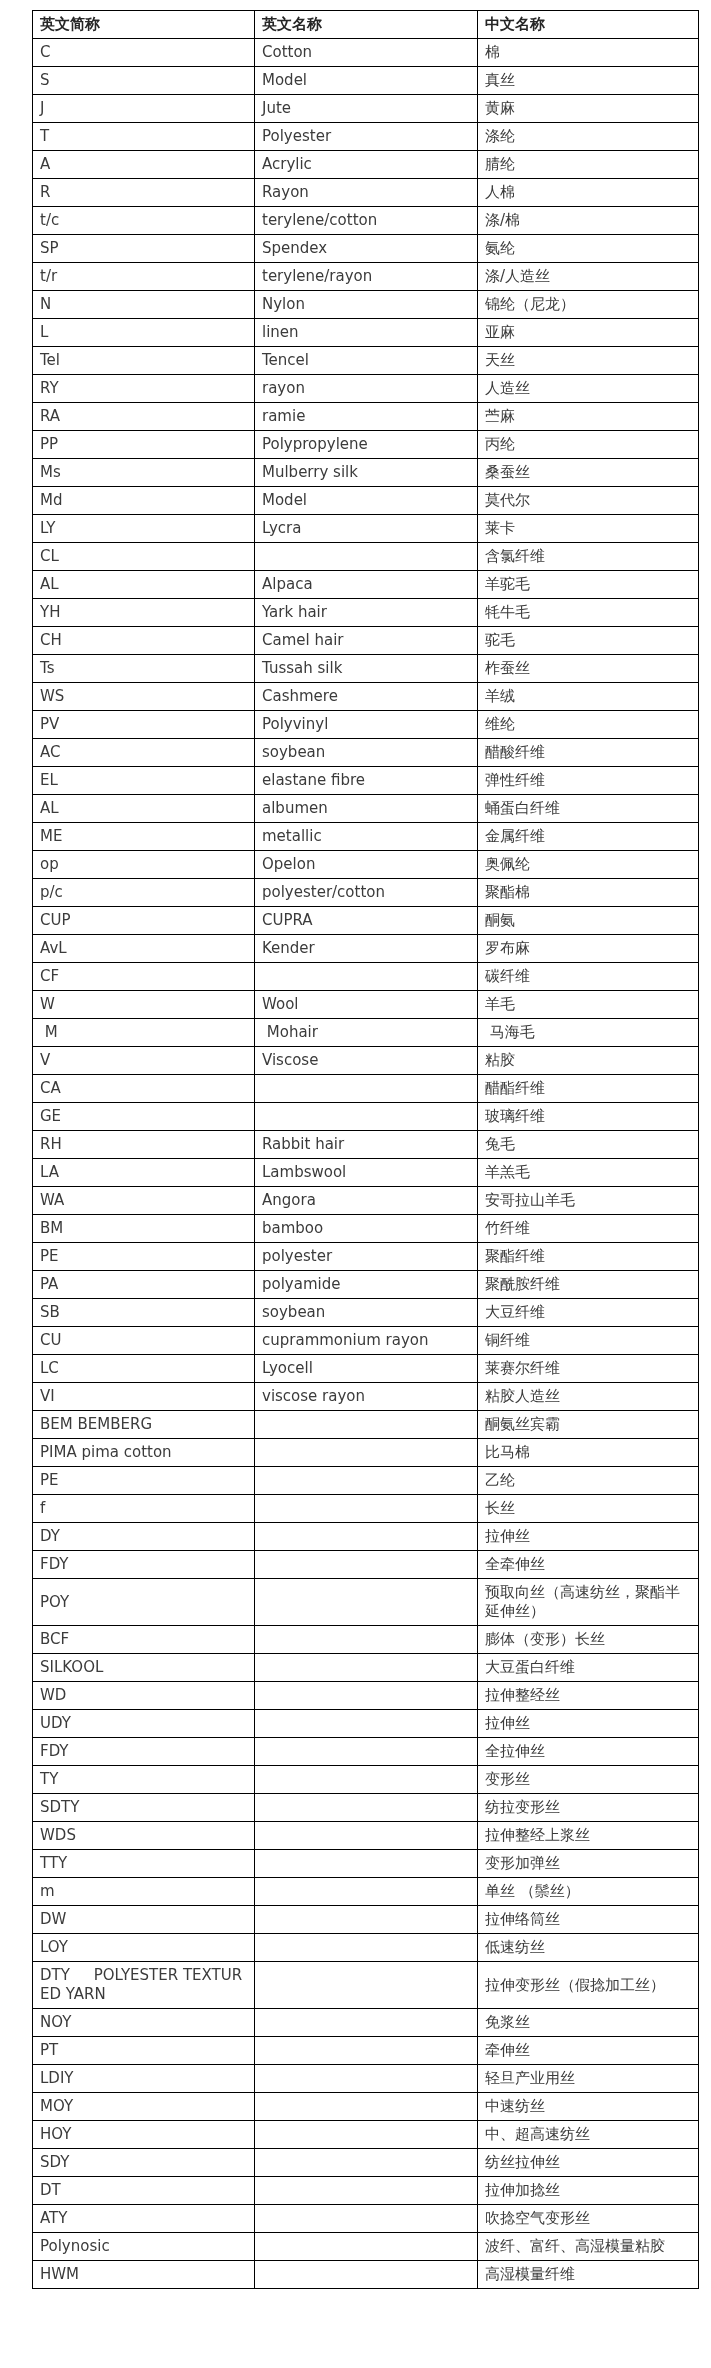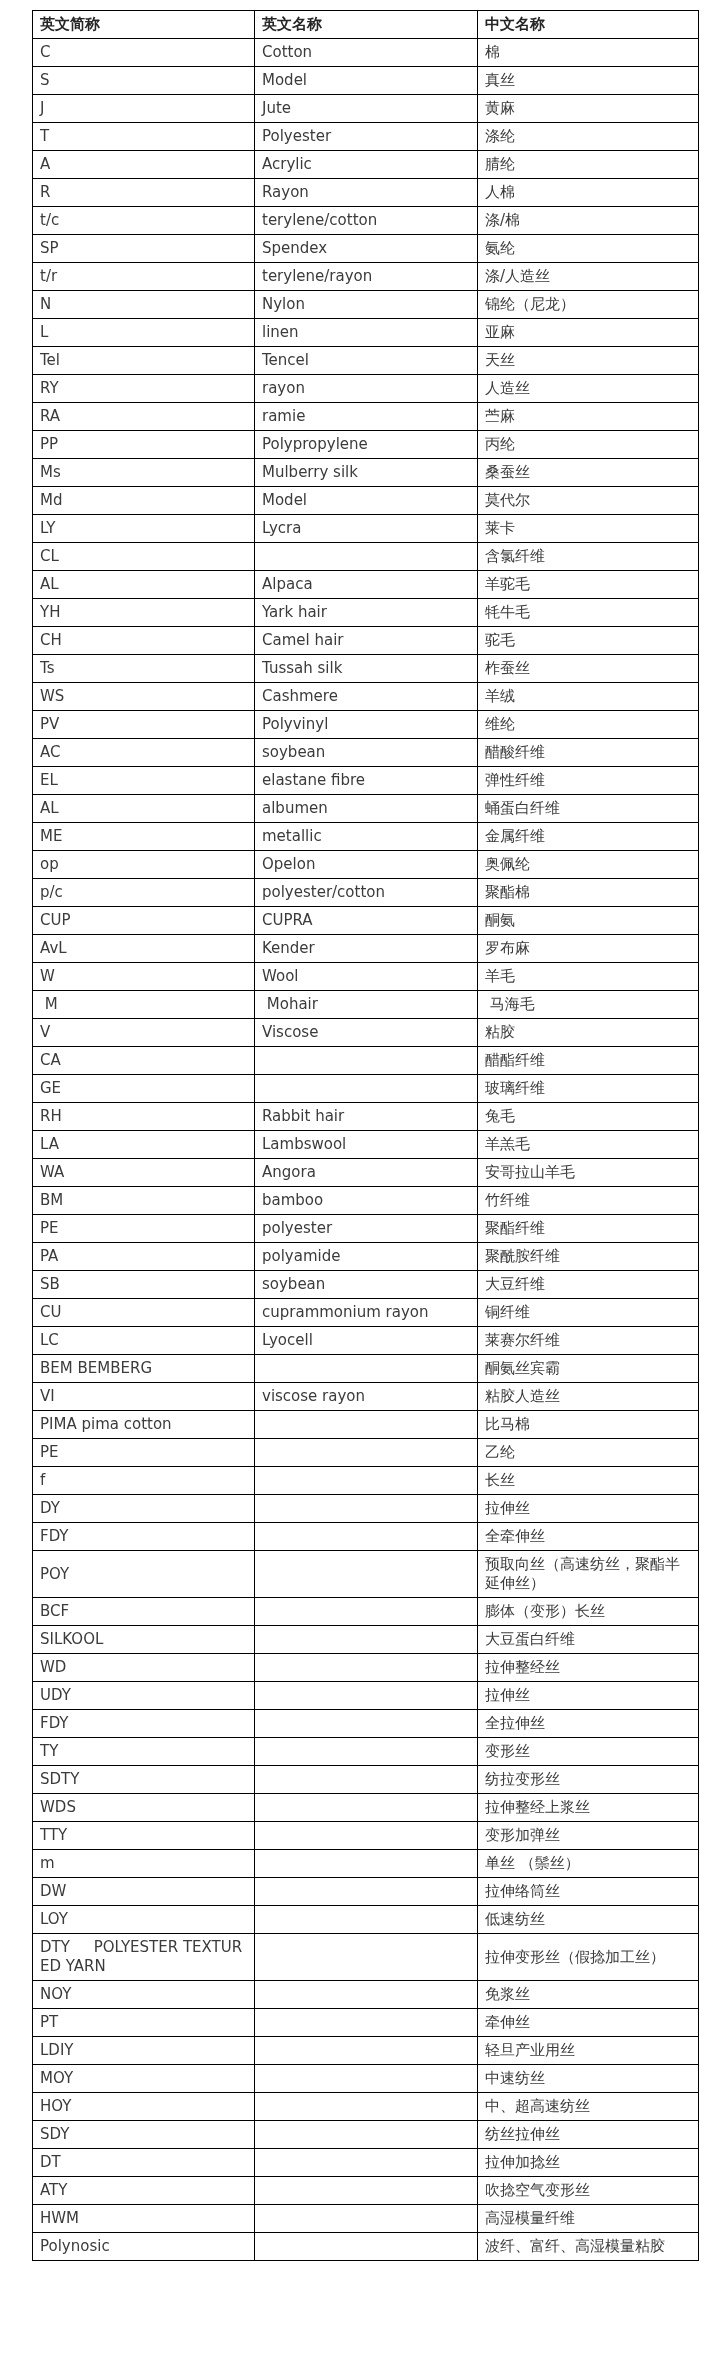--- a/index.html
+++ b/index.html
@@ -209,20 +209,25 @@
           <td>CUP</td>
           <td>CUPRA</td>
           <td>酮氨</td>
         </tr>
         <tr>
           <td>AvL</td>
           <td>Kender</td>
           <td>罗布麻</td>
         </tr>
         <tr>
+          <td>CF</td>
+          <td></td>
+          <td>碳纤维</td>
+        </tr>
+        <tr>
           <td>W</td>
           <td>Wool</td>
           <td>羊毛</td>
         </tr>
         <tr>
           <td> M</td>
           <td> Mohair</td>
           <td> 马海毛</td>
         </tr>
         <tr>
@@ -279,30 +284,30 @@
           <td>CU</td>
           <td>cuprammonium rayon</td>
           <td>铜纤维</td>
         </tr>
         <tr>
           <td>LC</td>
           <td>Lyocell</td>
           <td>莱赛尔纤维</td>
         </tr>
         <tr>
-          <td>BEM BEMBERG</td>
-          <td></td>
-          <td>酮氨丝宾霸</td>
-        </tr>
-        <tr>
           <td>VI</td>
           <td>viscose rayon</td>
           <td>粘胶人造丝</td>
         </tr>
         <tr>
+          <td>BEM BEMBERG</td>
+          <td></td>
+          <td>酮氨丝宾霸</td>
+        </tr>
+        <tr>
           <td>PIMA pima cotton</td>
           <td></td>
           <td>比马棉</td>
         </tr>
         <tr>
           <td>PE</td>
           <td></td>
           <td>乙纶</td>
         </tr>
         <tr>
@@ -424,24 +429,24 @@
           <td>DT</td>
           <td></td>
           <td>拉伸加捻丝</td>
         </tr>
         <tr>
           <td>ATY</td>
           <td></td>
           <td>吹捻空气变形丝</td>
         </tr>
         <tr>
+          <td>Polynosic</td>
+          <td></td>
+          <td>波纤、富纤、高湿模量粘胶</td>
+        </tr>
+        <tr>
           <td>HWM</td>
           <td></td>
           <td>高湿模量纤维</td>
-        </tr>
-        <tr>
-          <td>Polynosic</td>
-          <td></td>
-          <td>波纤、富纤、高湿模量粘胶</td>
         </tr>
       </tbody>
   </table>
 </div>
 
 </body></html>

